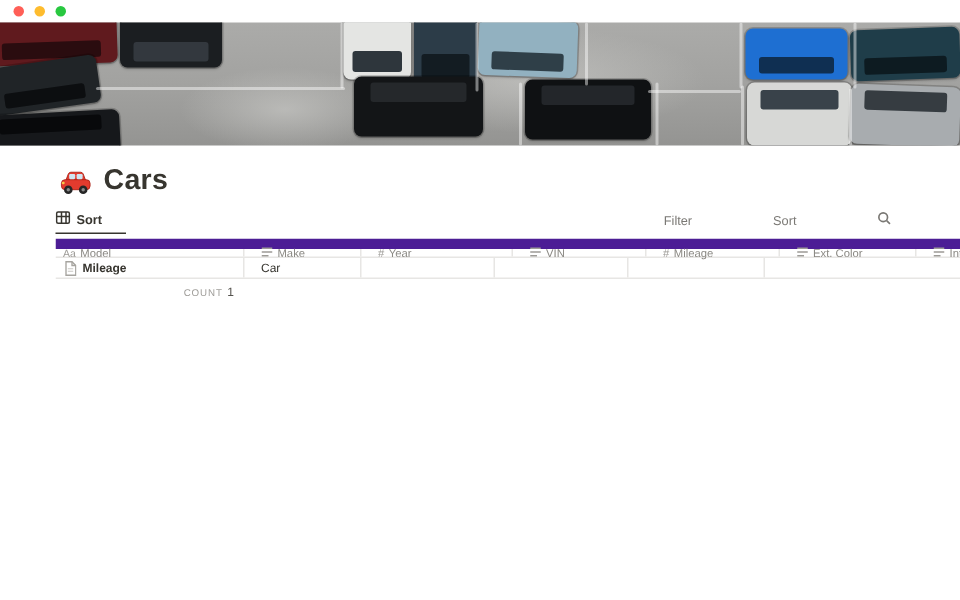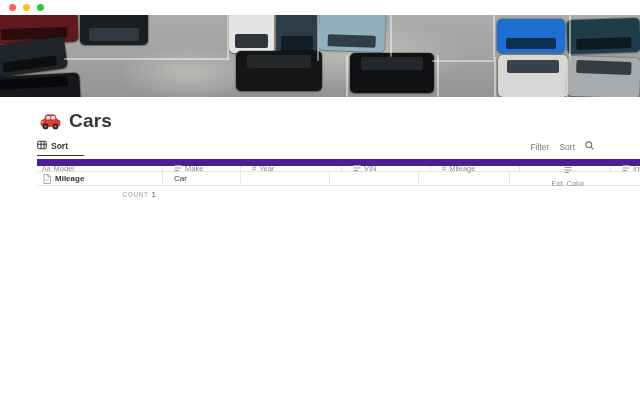--- a/index.html
+++ b/index.html
@@ -30,21 +30,21 @@
   .page-head { padding: 13px 40px 0 40px; }
   .title-row { display: flex; align-items: center; gap: 8px; }
   .page-icon { width: 21px; height: 21px; display: inline-flex; }
   h1 { font-size: 19px; font-weight: bold; letter-spacing: 0.2px; color: #37352f; }
   .desc { font-size: 8px; margin-top: 5px; color: #37352f; }
   
   .viewbar { margin-top: 7px; height: 17px; padding: 0 46px 0 37px; display: flex; align-items: flex-end; justify-content: space-between; }
   .tab { display: flex; align-items: center; gap: 4px; font-size: 8.5px; font-weight: bold; color: #37352f;
          border-bottom: 1.5px solid #37352f; padding: 0 16px 3px 0; cursor: pointer; }
   .controls { display: flex; align-items: center; gap: 10px; padding-bottom: 4px; color: #7a7874; font-size: 8.5px; }
-  .controls span { cursor: pointer; }
+  .controls span { cursor: pointer; margin-left: 44px; }
   
   .table-wrap { margin-left: 37px; margin-top: 3px; width: 603px; overflow: hidden; }
   .t-header { display: flex; border-top: 7px solid #4c1d95; border-bottom: 1px solid #e7e6e4; height: 13px; color: #8a8883; }
   .th { display: flex; align-items: center; gap: 3px; padding: 0 5px; font-size: 7.5px; flex: none; }
   .th + .th, .td + .td { border-left: 1px solid #e7e6e4; padding-left: 11px; }
   .th .aa { font-size: 7px; color: #9d9b97; }
   .th .hash { font-size: 7.5px; color: #9d9b97; }
   .t-row { display: flex; border-bottom: 1px solid #e7e6e4; height: 14px; font-size: 8px; color: #37352f; }
   .td { display: flex; align-items: center; padding: 0 6px; flex: none; overflow: hidden; white-space: nowrap; }
   .td.num { justify-content: flex-end; }
@@ -177,21 +177,21 @@
       <div class="th" style="width: 89px;">
         <span><svg width="8" height="8" viewBox="0 0 8 8">
             <path d="M0.5 1.5h7M0.5 4h7M0.5 6.5h4.5" stroke="#9d9b97" stroke-width="1" fill="none"></path>
           </svg></span>
         <span>VIN</span>
       </div>
       <div class="th" style="width: 89px;">
         <span><span class="hash">#</span></span>
         <span>Mileage</span>
       </div>
-      <div class="th" style="width: 91px; flex-direction: column;">
+      <div class="th" style="width: 91px;">
         <span><svg width="8" height="8" viewBox="0 0 8 8">
             <path d="M0.5 1.5h7M0.5 4h7M0.5 6.5h4.5" stroke="#9d9b97" stroke-width="1" fill="none"></path>
           </svg></span>
         <span>Ext. Color</span>
       </div>
       <div class="th" style="width: 130px;">
         <span><svg width="8" height="8" viewBox="0 0 8 8">
             <path d="M0.5 1.5h7M0.5 4h7M0.5 6.5h4.5" stroke="#9d9b97" stroke-width="1" fill="none"></path>
           </svg></span>
         <span>Int. Color</span>

